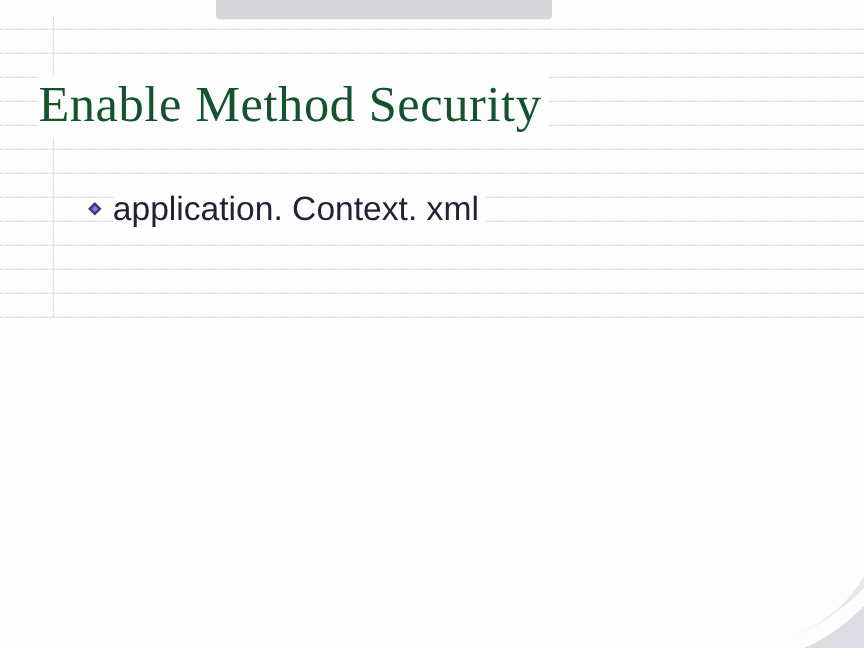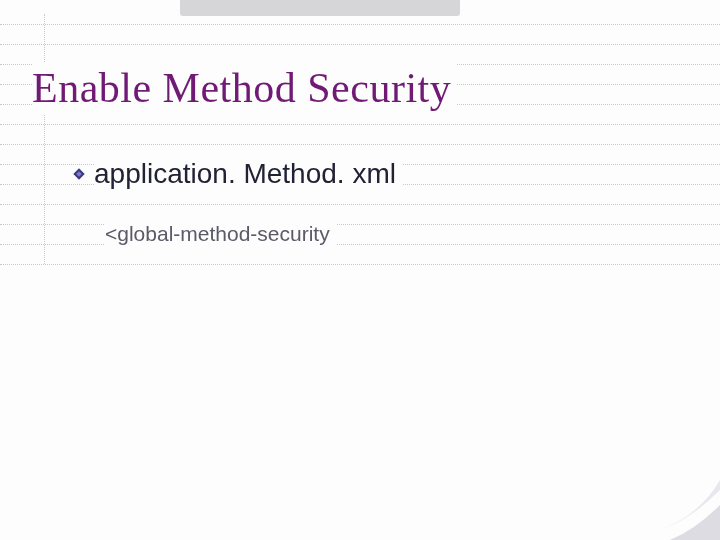--- a/index.html
+++ b/index.html
@@ -41,21 +41,21 @@
     width: 0;
     height: 250px;
     border-left: 1px dotted #c9c9cd;
   }
   .slide-title {
     position: absolute;
     top: 62px;
     left: 32px;
     font-size: 42px;
     font-weight: 400;
-    color: #701a75;
+    color: #14532d;
     letter-spacing: 0.5px;
     font-family: "Times New Roman", Georgia, serif;
     background: #fdfdfd;
     padding: 2px 6px 2px 0;
   }
   .bullet-row {
     position: absolute;
     top: 158px;
     left: 72px;
     display: flex;
@@ -121,25 +121,24 @@
 
 <h1 class="slide-title">Enable Method Security</h1>
 
 <div class="bullet-row">
   <span class="bullet-icon">
     <svg width="14" height="14" viewBox="0 0 14 14">
       <rect x="3" y="3" width="8" height="8" fill="#3a3a78" transform="rotate(45 7 7)"></rect>
       <rect x="5" y="5" width="4" height="4" fill="#7a7ad0" transform="rotate(45 7 7)"></rect>
     </svg>
   </span>
-  <span class="bullet-text">application. Method. xml</span>
+  <span class="bullet-text">application. Context. xml</span>
 </div>
 
 <div class="code-block">
-  <div>&lt;global-method-security</div>
 </div>
 
 <div class="corner-accent">
   <svg width="120" height="80" viewBox="0 0 120 80">
     <path d="M120 80 L120 20 Q100 55 60 70 Q90 60 120 30 Z" fill="#d9d9e2" opacity="0.6"></path>
     <path d="M120 80 L120 45 Q95 70 70 80 Z" fill="#bcbcc8" opacity="0.5"></path>
   </svg>
 </div>
 
 </body></html>

